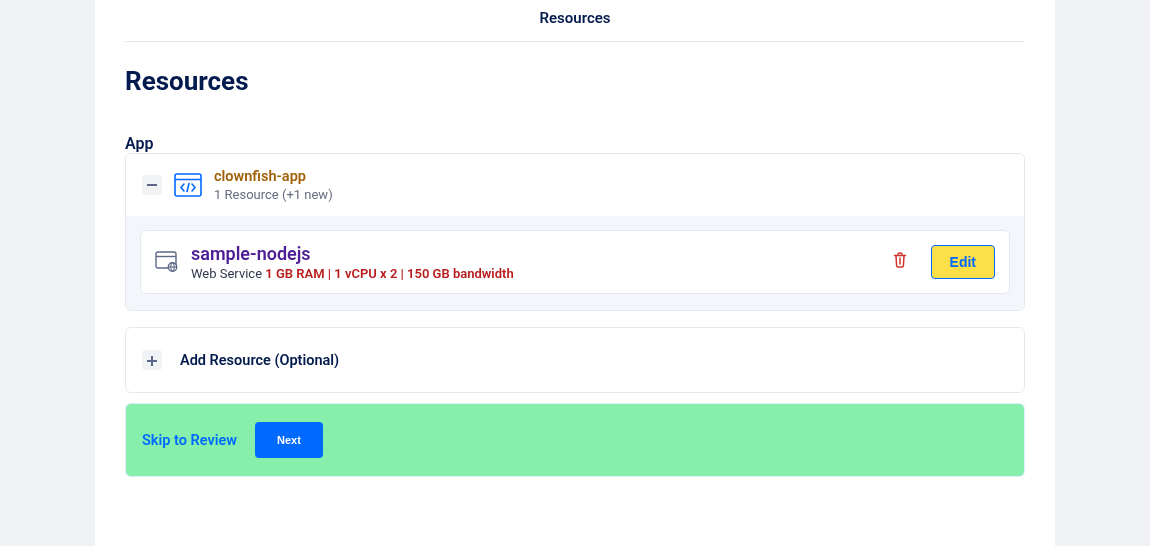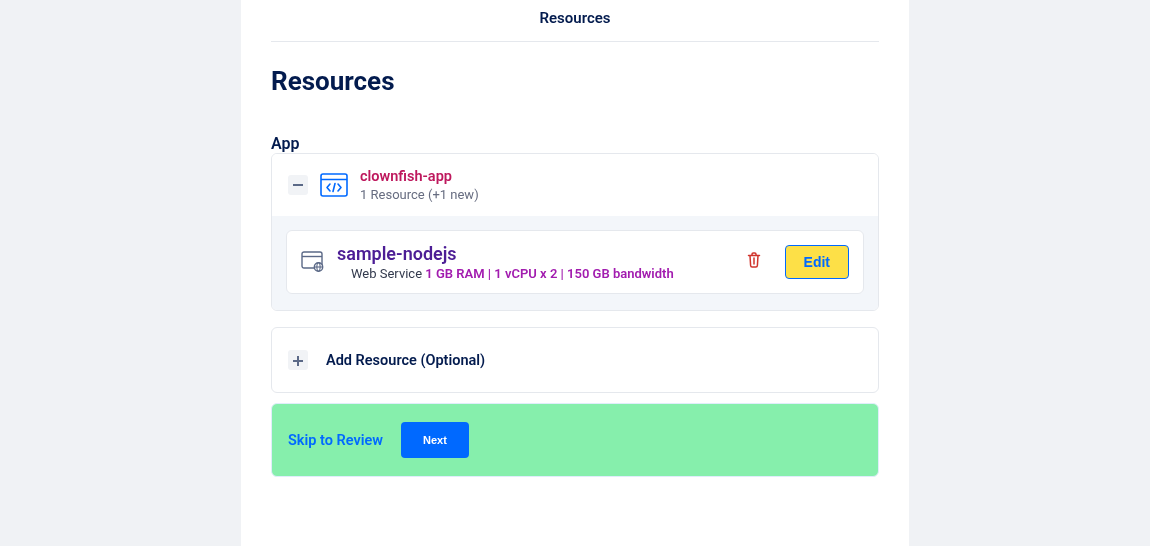--- a/index.html
+++ b/index.html
@@ -9,21 +9,21 @@
     }
     body {
       font-family: -apple-system, BlinkMacSystemFont, "Segoe UI", Roboto, Helvetica, Arial, sans-serif;
       background: #f0f2f5;
       color: #031b4e;
       width: 1150px;
       height: 546px;
       overflow: hidden;
     }
     .page-wrap {
-      width: 668px;
+      width: 960px;
       margin: 0 auto;
       background: #fff;
       min-height: 546px;
       position: relative;
     }
     .tab-header {
       text-align: center;
       padding: 8px 0 14px 0;
       border-bottom: 1px solid #e5e8ed;
       margin: 0 30px;
@@ -77,21 +77,21 @@
       width: 28px;
       height: 24px;
       color: #0069ff;
       display: flex;
       align-items: center;
       justify-content: center;
     }
     .app-name {
       font-size: 14.5px;
       font-weight: 600;
-      color: #be185d;
+      color: #a16207;
     }
     .app-subtitle {
       font-size: 13px;
       color: #676d81;
       margin-top: 2px;
     }
     .resource-panel {
       background: #f3f6fa;
       padding: 14px 14px 16px 14px;
     }
@@ -123,25 +123,24 @@
       color: #4c1d95;
       cursor: pointer;
     }
     .resource-details {
       font-size: 13px;
       color: #333a4d;
       margin-top: 2px;
     }
     .resource-details .kind {
       font-weight: 400;
-      margin-left: 14px;
     }
     .resource-details .spec {
       font-weight: 600;
-      color: #a21caf;
+      color: #b91c1c;
     }
     .trash-btn {
       width: 18px;
       height: 18px;
       color: #d0342c;
       cursor: pointer;
       display: flex;
       align-items: center;
       justify-content: center;
       margin-right: 10px;

